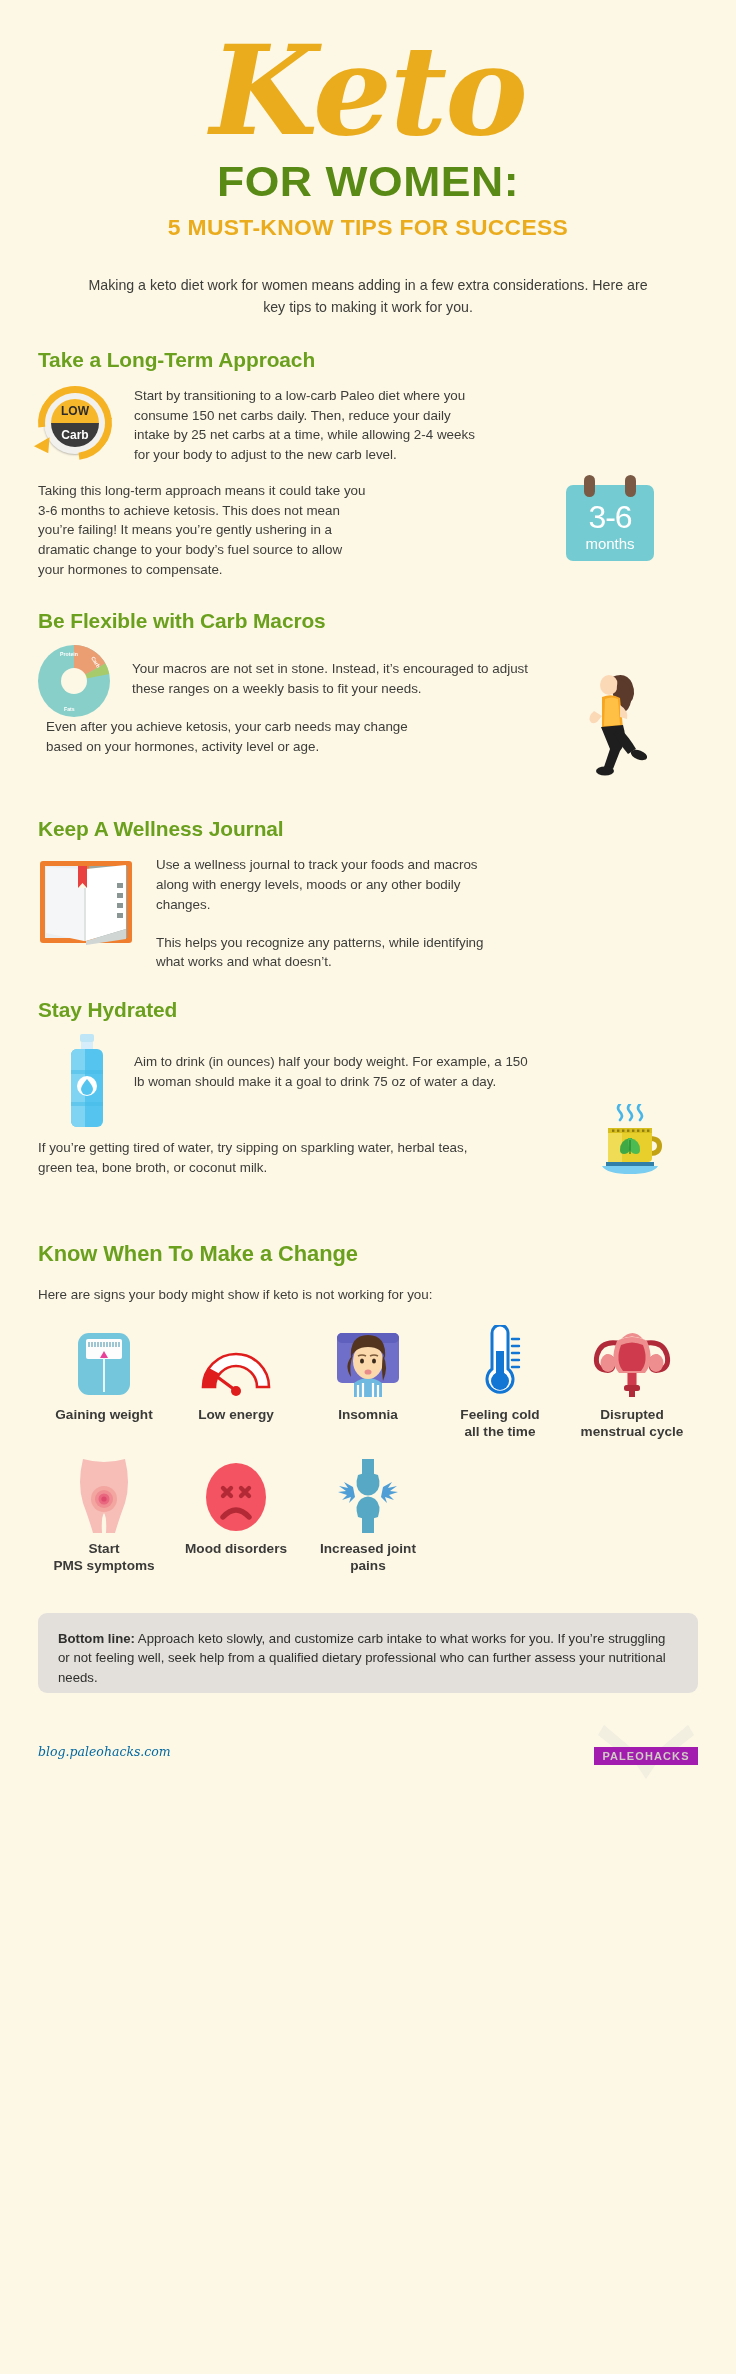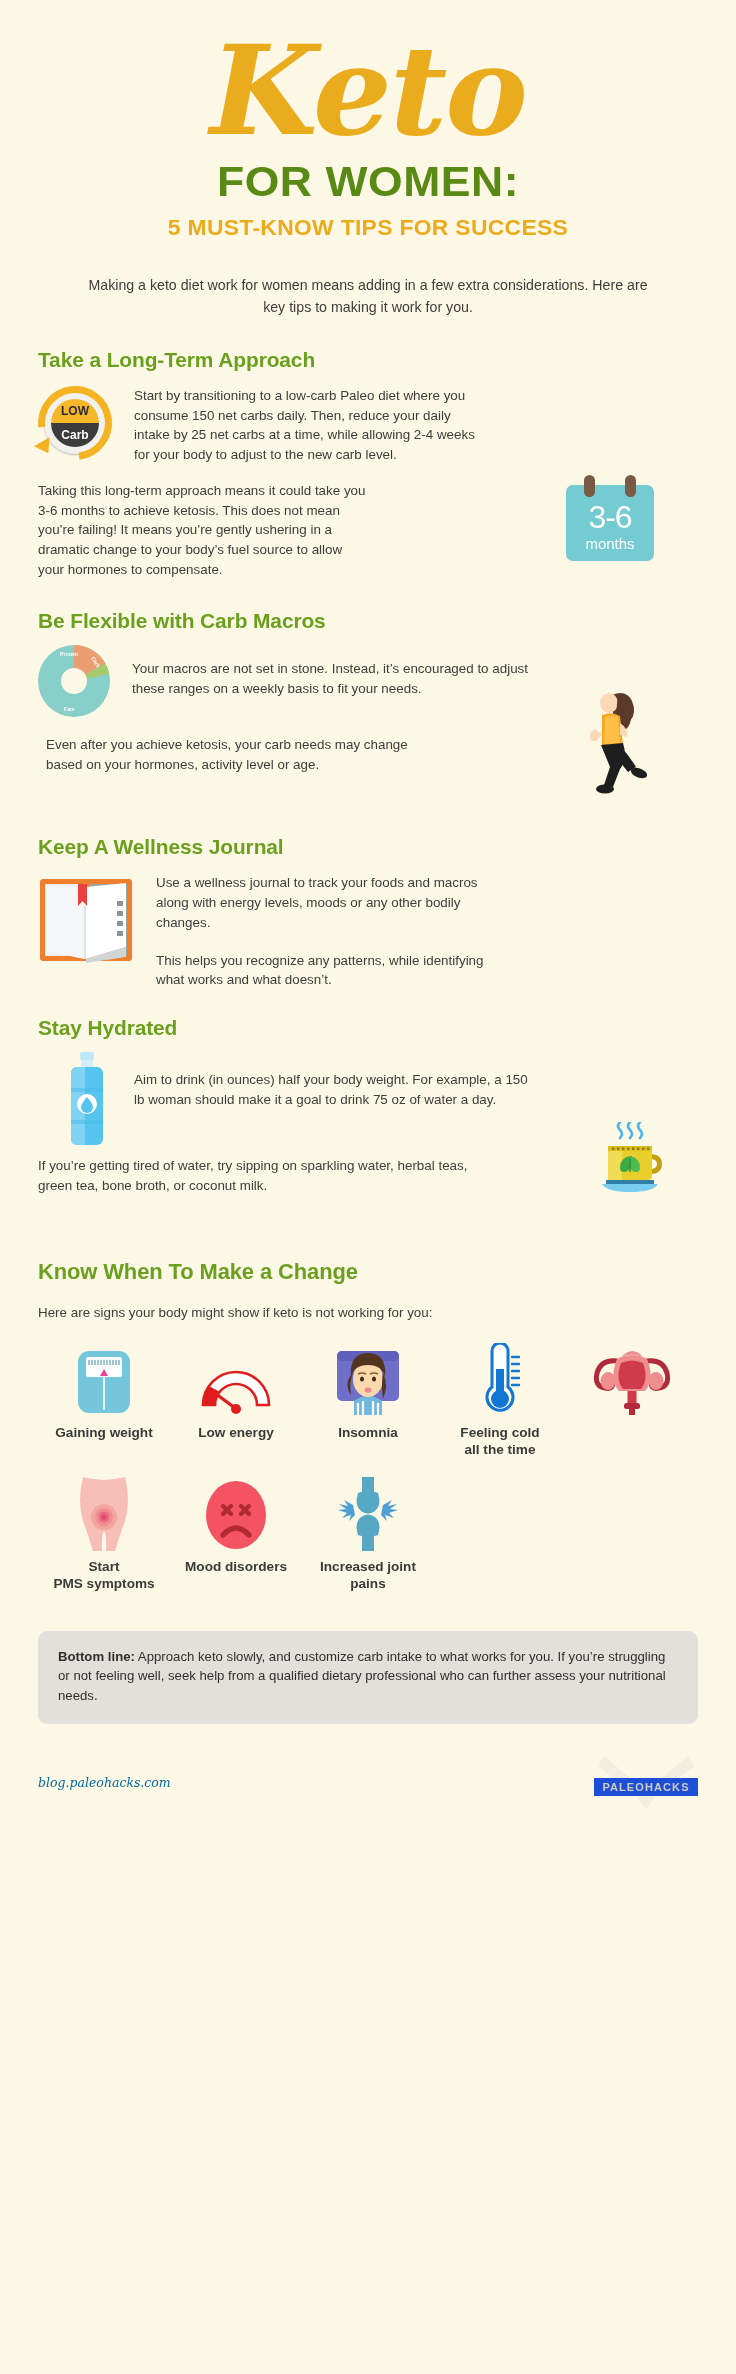--- a/index.html
+++ b/index.html
@@ -157,21 +157,21 @@
     font-weight: bold;
     color: #3a3a38;
     line-height: 1.25;
   }
 
   
   .bottombox {
     margin: 0 38px;
     background: #e3e0db;
     border-radius: 9px;
-    padding: 16px 20px 18px;
+    padding: 16px 20px 5px;
   }
   .bottombox p { font-size: 13.2px; line-height: 1.5; color: #2f2f2d; }
   .bottombox b { font-weight: bold; }
 
   .footer {
     margin: 28px 38px 0;
     display: flex;
     align-items: center;
     justify-content: space-between;
   }
@@ -183,21 +183,21 @@
   }
   .flogo {
     position: relative;
     width: 104px; height: 62px;
   }
   .flogo-txt {
     position: absolute; left: 0; top: 26px; width: 104px;
     text-align: center;
     font-size: 11px; font-weight: bold; letter-spacing: 1.1px;
     color: #cfccc3;
-    background: #1d4ed8;
+    background: #a21caf;
     padding: 3px 0;
   }
 </style>
 </head>
 <body>
 
 <div class="page">
 
   <div class="hdr">
     <div class="hdr-script">Keto</div>
@@ -253,21 +253,21 @@
           <path d="M36 36 L67.4 18.6 A36 36 0 0 1 71.2 29 Z" fill="#a7cb6a"></path>
           <circle cx="36" cy="36" r="13" fill="#fdf8e6"></circle>
         </svg>
         <div class="dlabel" style="left:22px; top:6px;">Protein</div>
         <div class="dlabel" style="left:52px; top:14px; transform:rotate(58deg);">Carb</div>
         <div class="dlabel" style="left:26px; bottom:5px;">Fats</div>
       </div>
       <p class="body" style="margin-left:22px; width:420px; padding-top:14px;">Your macros are not set in stone. Instead, it’s encouraged to adjust these ranges on a weekly basis to fit your needs.</p>
     </div>
 
-    <div style="position:relative; margin-top:18px; height:92px;">
+    <div style="position:relative; height:92px;">
       <p class="body" style="width:390px; padding-left:8px;">Even after you achieve ketosis, your carb needs may change based on your hormones, activity level or age.</p>
 
       <div style="position:absolute; right:48px; top:-48px;">
         <svg width="78" height="110" viewBox="0 0 78 110">
           <path d="M40 8 q14 -6 20 6 q5 12 -2 20 q-4 5 -10 2 q-6 -4 -8 -14 Z" fill="#5b3a2b"></path>
           <ellipse cx="37" cy="16" rx="9" ry="10" fill="#fbd9b7"></ellipse>
           <path d="M46 10 q12 2 13 16 q1 12 -6 17 q-5 3 -7 -4 q-3 -14 0 -29Z" fill="#5b3a2b"></path>
           <path d="M30 28 q10 -4 18 1 l3 30 l-21 2 Z" fill="#f6a623"></path>
           <path d="M33 30 q7 -3 13 0 l2 26 l-16 1 Z" fill="#ffc045"></path>
           <path d="M22 42 q-6 5 -4 10 q2 4 7 1 l5 -6 Z" fill="#fbd9b7"></path>
@@ -448,20 +448,22 @@
             <ellipse cx="65" cy="38" rx="7.5" ry="9" fill="#ee8e8e"></ellipse>
             <path d="M26 16 q15 -8 30 0 q8 20 -2 32 l-26 0 q-10 -12 -2 -32Z" fill="#ee8e8e"></path>
             <path d="M30 20 q11 -5 22 0 q6 16 -2 26 l-18 0 q-8 -10 -2 -26Z" fill="#cf3b4c"></path>
             <path d="M36 46 h10 v16 h-10 Z" fill="#ee8e8e"></path>
             <path d="M37 48 h8 v14 h-8 Z" fill="#cf3b4c"></path>
             <rect x="33" y="60" width="16" height="6" rx="2.5" fill="#b02a3a"></rect>
             <rect x="38" y="64" width="6" height="8" fill="#b02a3a"></rect>
             <path d="M30 14 q12 -12 22 0 q-11 -5 -22 0Z" fill="#ee8e8e"></path>
           </svg>
         </div>
+        <div class="cell-lbl" style="white-space:pre-line">Disrupted
+menstrual cycle</div>
       </div>
 
       <div class="cell">
         <div class="cell-ico">
           <svg width="66" height="74" viewBox="0 0 66 74">
             <path d="M12 0 q21 6 42 0 q6 24 0 44 q-6 16 -10 30 l-9 0 q1 -16 -2 -20 q-3 4 -2 20 l-9 0 q-4 -14 -10 -30 q-6 -20 0 -44Z" fill="#f7bdb7"></path>
             <circle cx="33" cy="40" r="13" fill="#f3a6a0"></circle>
             <circle cx="33" cy="40" r="9" fill="#ef8d92"></circle>
             <circle cx="33" cy="40" r="5.5" fill="#e9677f"></circle>
             <circle cx="33" cy="40" r="2.6" fill="#dd4a6b"></circle>

